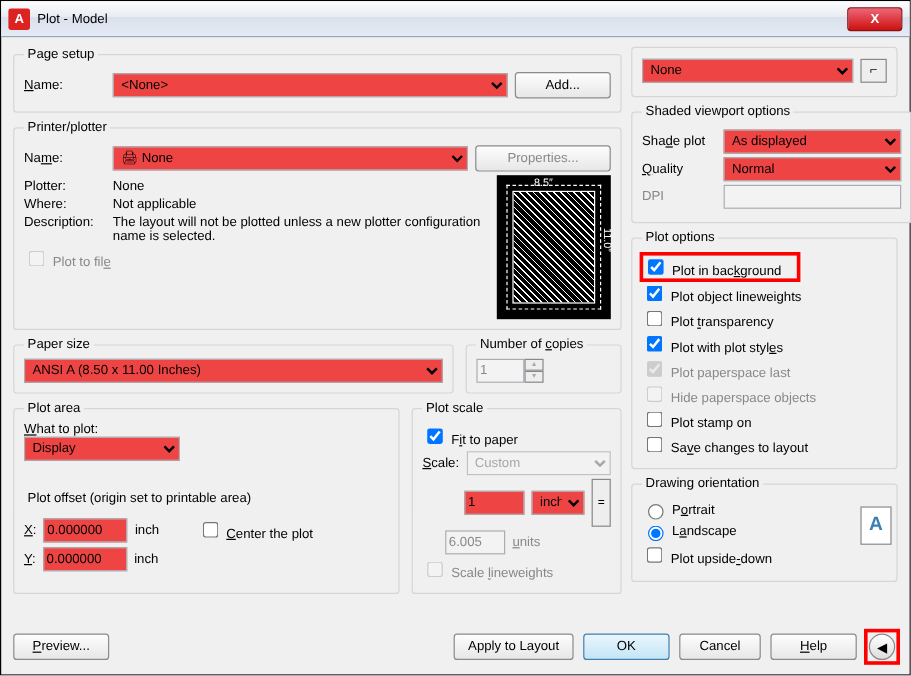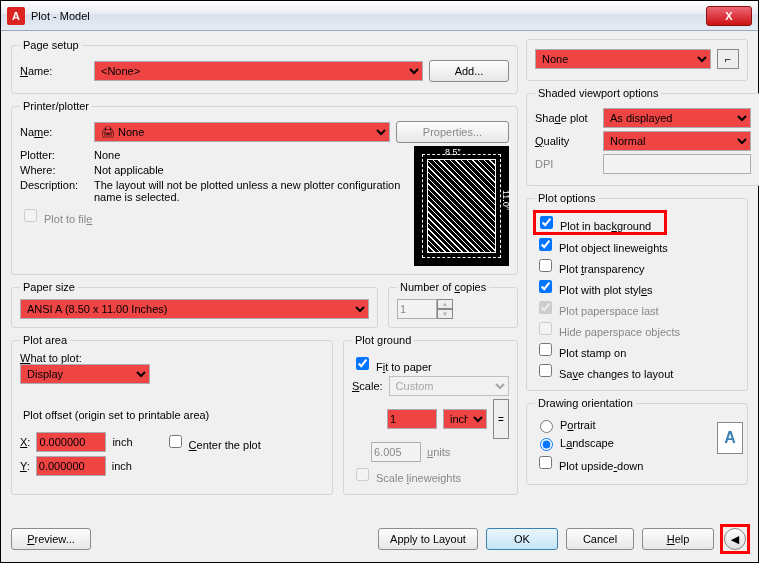--- a/index.html
+++ b/index.html
@@ -119,21 +119,21 @@
       </fieldset>
     </div>
 
     <div class="two-col">
       <fieldset class="group" style="flex:1">
         <legend>Plot area</legend>
         <div><span style="text-decoration:underline">W</span>hat to plot:</div>
         <select style="width:130px"><option>Display</option></select>
       </fieldset>
       <fieldset class="group" style="width:175px">
-        <legend>Plot ground</legend>
+        <legend>Plot scale</legend>
         <div class="chk">
               <input type="checkbox" checked="" style="">
               <span>F<span style="text-decoration:underline">i</span>t to paper</span>
             </div>
         <div class="row">
               <span><span style="text-decoration:underline">S</span>cale:</span>
               <select disabled="" style="flex:1"><option>Custom</option></select>
             </div>
         <div class="row" style="justify-content:flex-end">
           <input type="text" style="width: 50px;" value="1">

